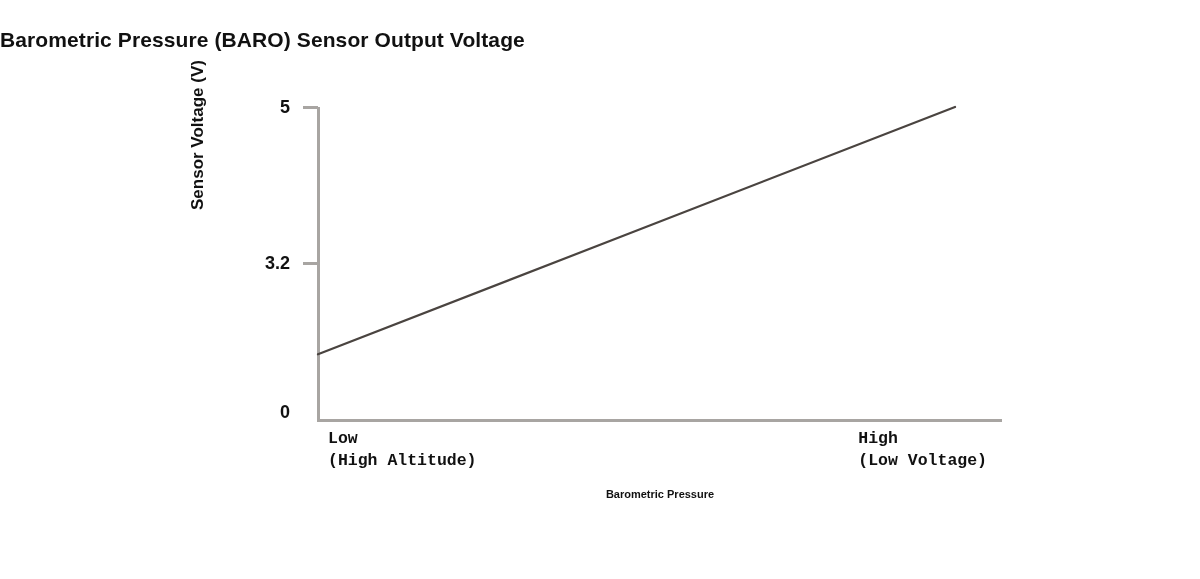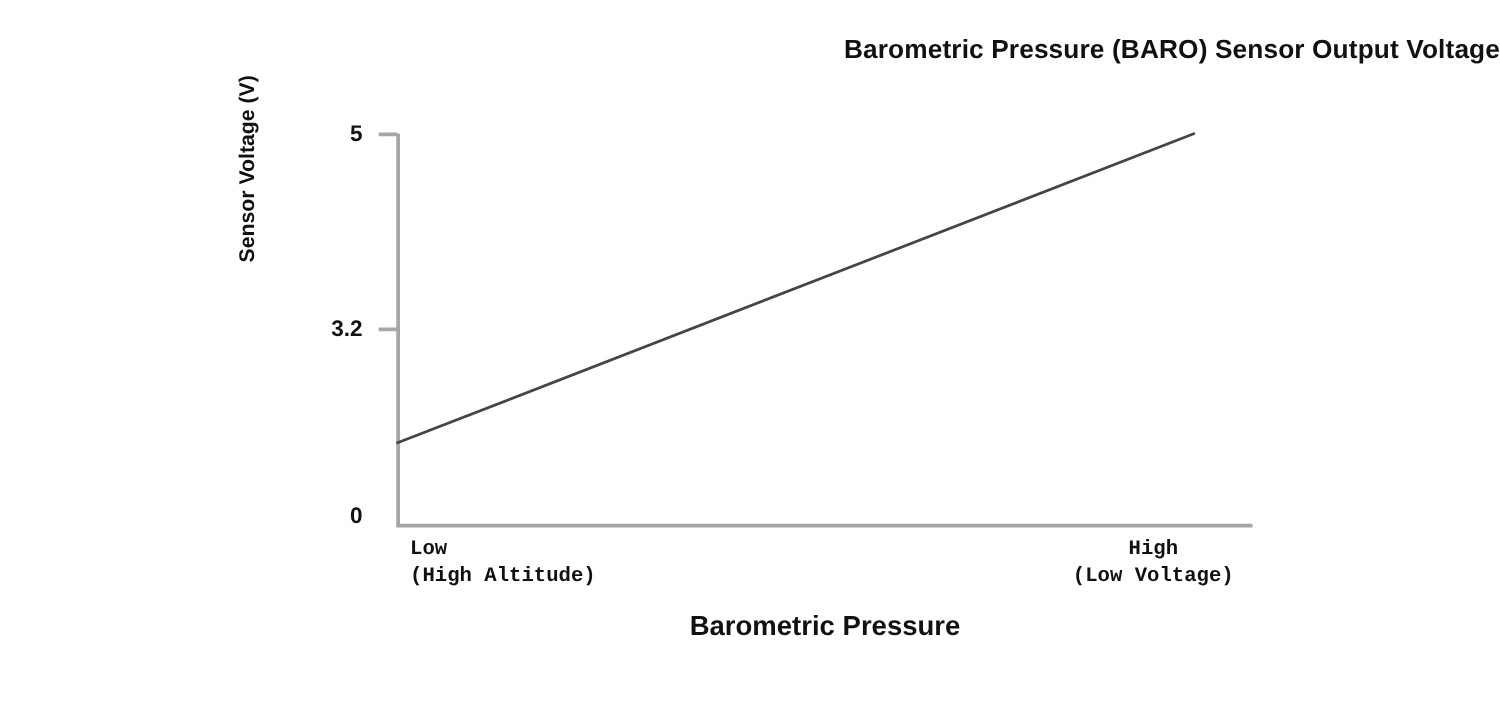--- a/index.html
+++ b/index.html
@@ -17,21 +17,21 @@
   #figure {
     position: relative;
     width: 1200px;
     height: 579px;
   }
   .chart-title {
     position: absolute;
     left: 0;
     top: 28px;
     width: 1200px;
-    text-align: right;
+    text-align: left;
     font-size: 21px;
     font-weight: bold;
     color: #111111;
     letter-spacing: 0.1px;
   }
   .y-axis-label {
     position: absolute;
     left: 188px;
     top: 170px;
     width: 200px;
@@ -42,21 +42,21 @@
     color: #111111;
     white-space: nowrap;
     text-align: left;
   }
   .x-axis-label {
     position: absolute;
     left: 318px;
     top: 488px;
     width: 684px;
     text-align: center;
-    font-size: 22px;
+    font-size: 11px;
     font-weight: bold;
     color: #111111;
   }
   .ytick-label {
     position: absolute;
     right: 0;
     width: 60px;
     text-align: right;
     font-size: 18px;
     font-weight: bold;
@@ -69,21 +69,21 @@
   .xtick-group {
     position: absolute;
     top: 428px;
     font-size: 16.5px;
     font-weight: bold;
     color: #111111;
     line-height: 1.35;
     font-family: Liberation Mono, monospace;
   }
   #xtick-left  { left: 328px;  text-align: left; }
-  #xtick-right { right: 213px; text-align: center; }
+  #xtick-right { right: 213px; text-align: left; }
   .xtick-line1 { display: block; }
   .xtick-line2 { display: block; }
   svg.plot {
     position: absolute;
     left: 0;
     top: 0;
   }
 </style>
 </head>
 <body style="background: rgb(255, 255, 255);">

